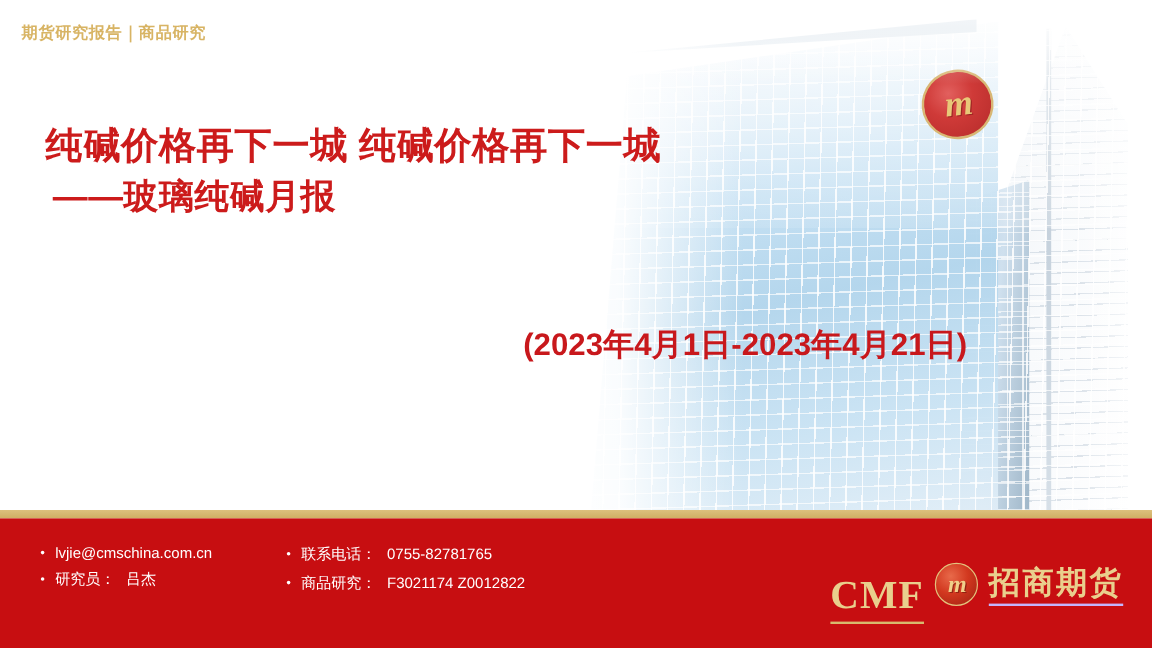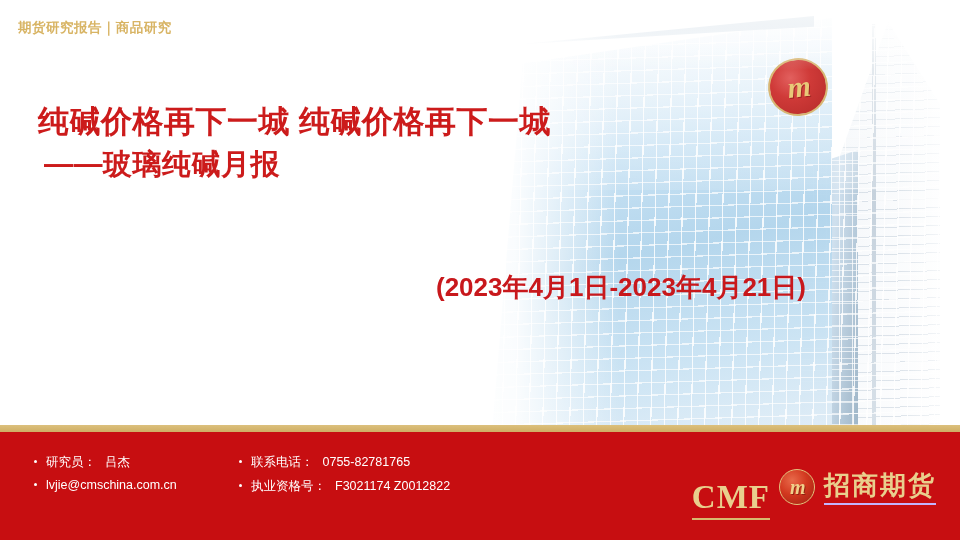--- a/index.html
+++ b/index.html
@@ -346,38 +346,38 @@
   <div class="date-range">(2023年4月1日-2023年4月21日)</div>
 
   <div class="gold-divider"></div>
 
   <div class="footer">
 
     <div class="contact-cols">
       <div class="contact-col col-a">
         <div class="contact-row">
           <span class="bullet"></span>
-          <span>研究员：</span>
-          <span>吕杰</span>
+          <span>lvjie@cmschina.com.cn</span>
         </div>
         <div class="contact-row">
           <span class="bullet"></span>
-          <span>lvjie@cmschina.com.cn</span>
+          <span>研究员：</span>
+          <span>吕杰</span>
         </div>
       </div>
 
       <div class="contact-col col-b">
         <div class="contact-row">
           <span class="bullet"></span>
           <span>联系电话：</span>
           <span>0755-82781765</span>
         </div>
         <div class="contact-row">
           <span class="bullet"></span>
-          <span>执业资格号：</span>
+          <span>商品研究：</span>
           <span>F3021174  Z0012822</span>
         </div>
       </div>
     </div>
 
     <div class="brand">
       <span class="brand-cmf">CMF</span>
       <span class="brand-emblem">
         <span class="mark">m</span>
       </span>

